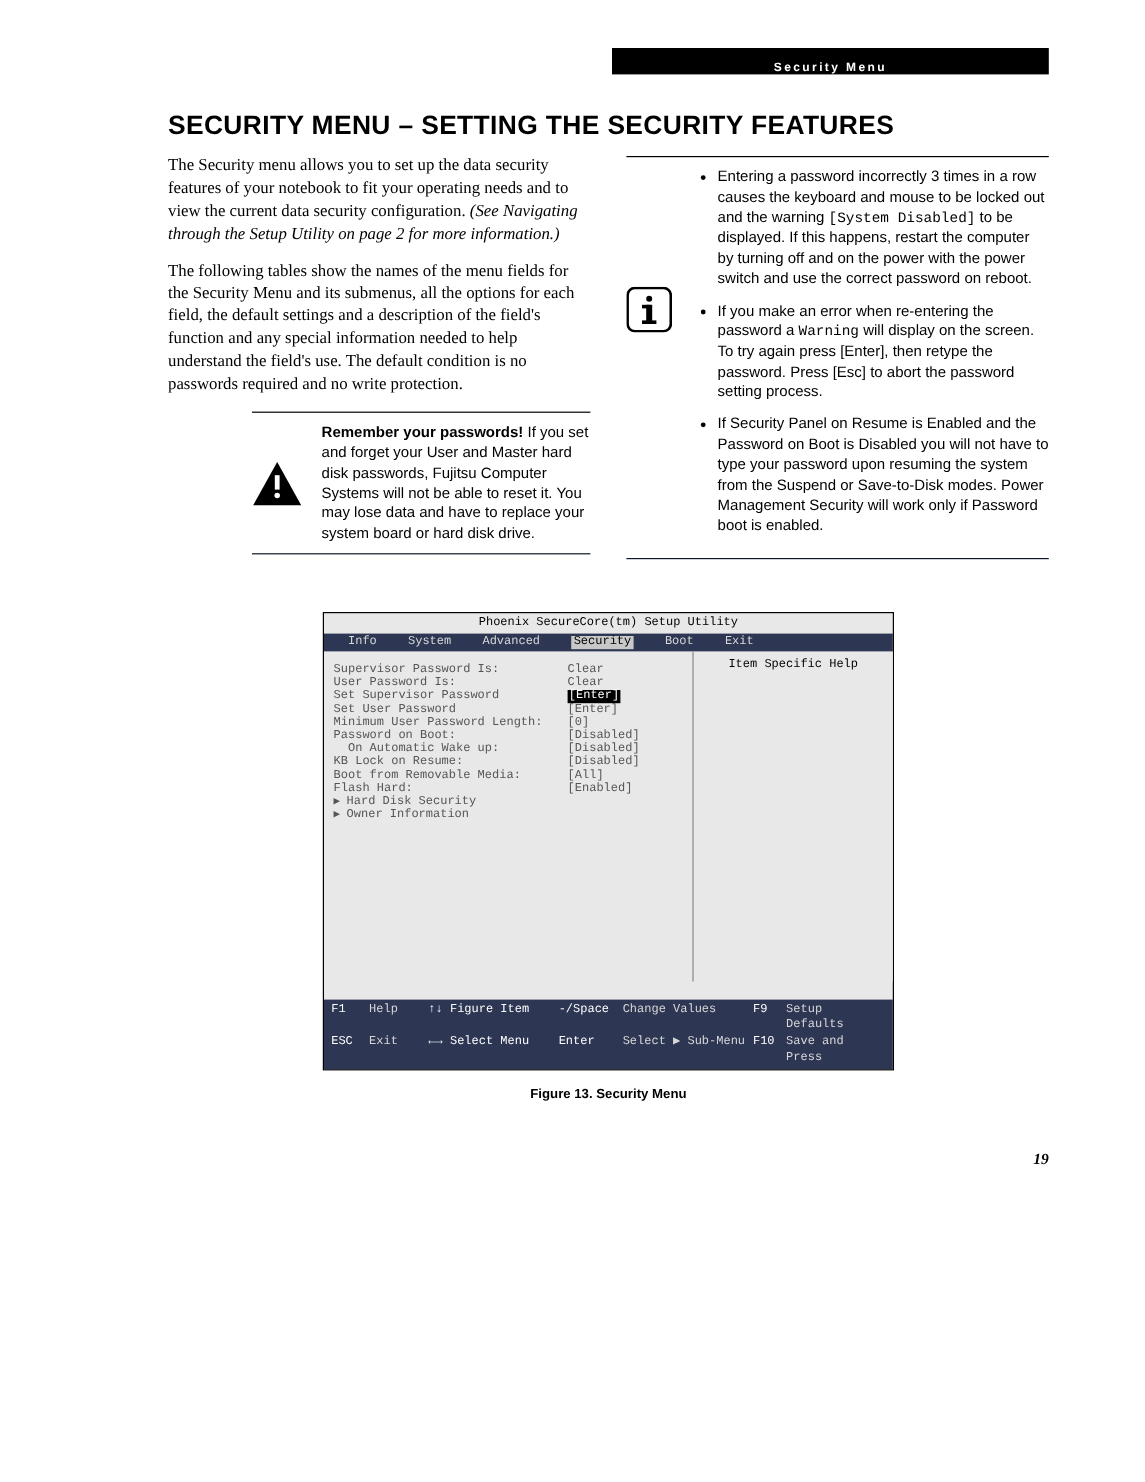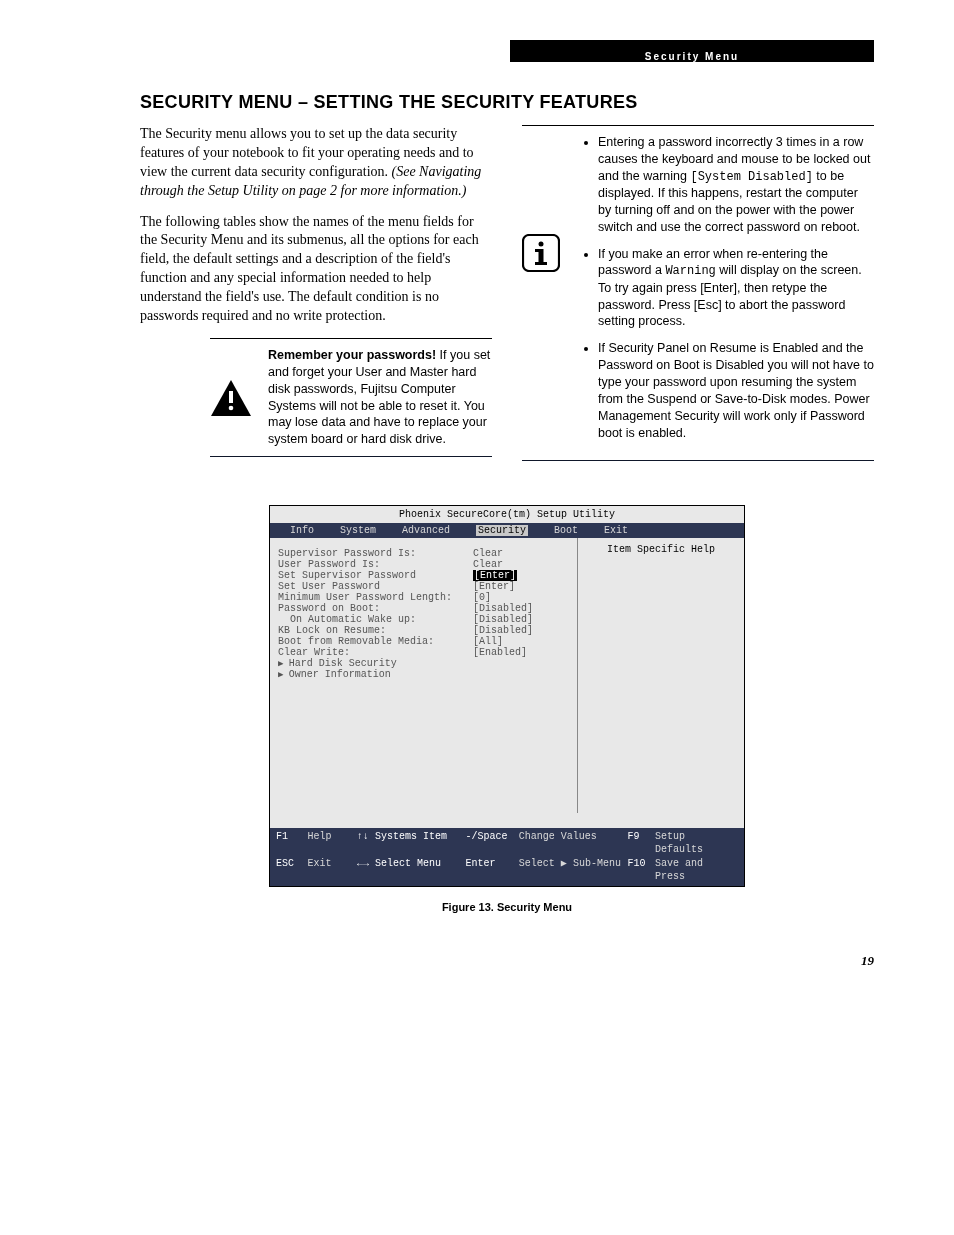--- a/index.html
+++ b/index.html
@@ -23,21 +23,21 @@
     align-items: flex-end;
     justify-content: center;
     font-family: Arial, sans-serif;
     font-size: 10px;
     font-weight: bold;
     letter-spacing: 2px;
   }
   h1 {
     font-family: "Frutiger", Arial, sans-serif;
     font-weight: bold;
-    font-size: 18px;
+    font-size: 22px;
     margin: 0 0 12px 0;
     letter-spacing: 0.3px;
   }
   .cols {
     column-count: 2;
     column-gap: 30px;
     font-size: 14px;
     line-height: 1.35;
   }
   .cols p { margin: 0 0 12px 0; }
@@ -221,41 +221,41 @@
             </div>
             <div class="bios-row">
               <span class="lbl">KB Lock on Resume:</span>
               <span class="val">[Disabled]</span>
             </div>
             <div class="bios-row">
               <span class="lbl">Boot from Removable Media:</span>
               <span class="val">[All]</span>
             </div>
             <div class="bios-row">
-              <span class="lbl">Clear Write:</span>
+              <span class="lbl">Flash Hard:</span>
               <span class="val">[Enabled]</span>
             </div>
             <div class="bios-row sub">
               <span class="lbl">Hard Disk Security</span>
               <span class="val"></span>
             </div>
             <div class="bios-row sub">
               <span class="lbl">Owner Information</span>
               <span class="val"></span>
             </div>
           </div>
         <div class="bios-right">
           <div class="help-title">Item Specific Help</div>
         </div>
       </div>
       <div class="bios-foot">
         <div class="row">
           <span style="width:32px" class="k">F1</span>
           <span style="width:50px">Help</span>
-          <span style="width:110px" class="k">↑↓ Systems Item</span>
+          <span style="width:110px" class="k">↑↓ Figure Item</span>
           <span style="width:54px" class="k">-/Space</span>
           <span style="width:110px">Change Values</span>
           <span style="width:28px" class="k">F9</span>
           <span>Setup Defaults</span>
         </div>
         <div class="row">
           <span style="width:32px" class="k">ESC</span>
           <span style="width:50px">Exit</span>
           <span style="width:110px" class="k">←→ Select Menu</span>
           <span style="width:54px" class="k">Enter</span>

